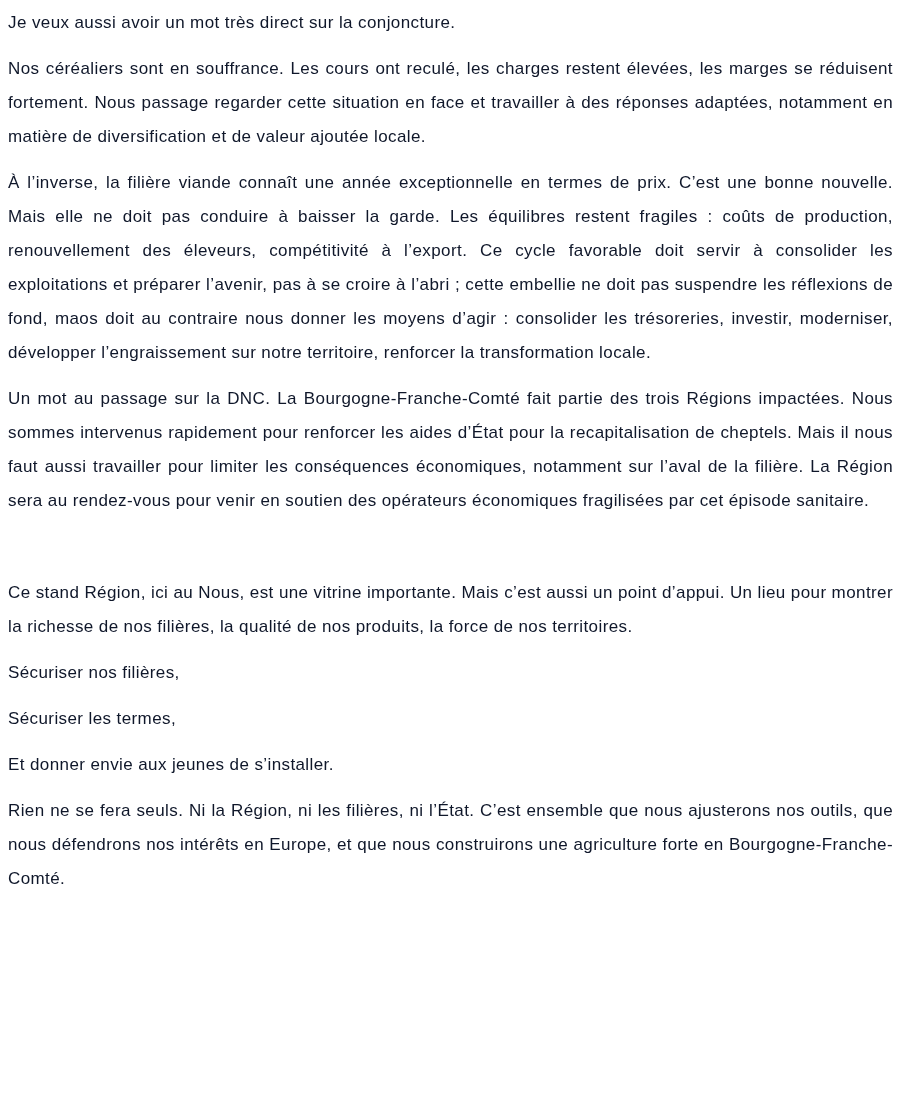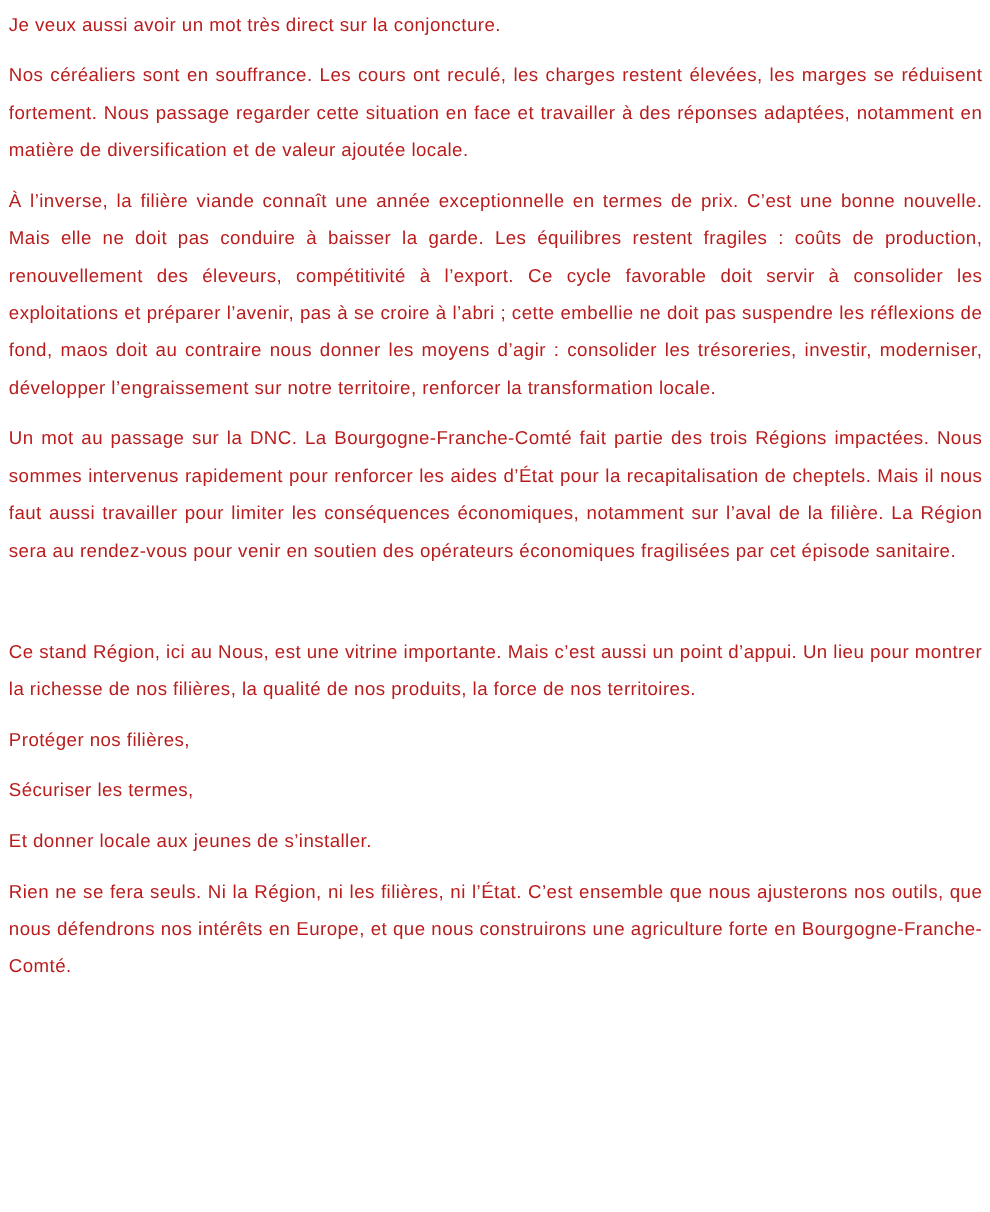--- a/index.html
+++ b/index.html
@@ -14,38 +14,38 @@
   }
   .doc-page {
     box-sizing: border-box;
     width: 900px;
     height: 1102px;
     padding: 6px 7px 0 8px;
     font-family: "Liberation Sans", "DejaVu Sans", sans-serif;
     font-size: 17px;
     line-height: 34px;
     letter-spacing: 0.4px;
-    color: #b91c1c;
+    color: #0f172a;
     background: #ffffff;
   }
   .doc-page p {
     margin: 0 0 12px 0;
     text-align: justify;
   }
   .blank-line {
     height: 46px;
   }
 </style>
 </head>
 <body>
 
 <div class="doc-page">
   <p>Je veux aussi avoir un mot très direct sur la conjoncture.</p>
   <p>Nos céréaliers sont en souffrance. Les cours ont reculé, les charges restent élevées, les marges se réduisent fortement. Nous passage regarder cette situation en face et travailler à des réponses adaptées, notamment en matière de diversification et de valeur ajoutée locale.</p>
   <p>À l’inverse, la filière viande connaît une année exceptionnelle en termes de prix. C’est une bonne nouvelle. Mais elle ne doit pas conduire à baisser la garde. Les équilibres restent fragiles : coûts de production, renouvellement des éleveurs, compétitivité à l’export. Ce cycle favorable doit servir à consolider les exploitations et préparer l’avenir, pas à se croire à l’abri ; cette embellie ne doit pas suspendre les réflexions de fond, maos doit au contraire nous donner les moyens d’agir : consolider les trésoreries, investir, moderniser, développer l’engraissement sur notre territoire, renforcer la transformation locale.</p>
   <p>Un mot au passage sur la DNC. La Bourgogne-Franche-Comté fait partie des trois Régions impactées. Nous sommes intervenus rapidement pour renforcer les aides d’État pour la recapitalisation de cheptels. Mais il nous faut aussi travailler pour limiter les conséquences économiques, notamment sur l’aval de la filière. La Région sera au rendez-vous pour venir en soutien des opérateurs économiques fragilisées par cet épisode sanitaire.</p>
   <div class="blank-line"></div>
   <p>Ce stand Région, ici au Nous, est une vitrine importante. Mais c’est aussi un point d’appui. Un lieu pour montrer la richesse de nos filières, la qualité de nos produits, la force de nos territoires.</p>
-  <p>Protéger nos filières,</p>
+  <p>Sécuriser nos filières,</p>
   <p>Sécuriser les termes,</p>
-  <p>Et donner locale aux jeunes de s’installer.</p>
+  <p>Et donner envie aux jeunes de s’installer.</p>
   <p>Rien ne se fera seuls. Ni la Région, ni les filières, ni l’État. C’est ensemble que nous ajusterons nos outils, que nous défendrons nos intérêts en Europe, et que nous construirons une agriculture forte en Bourgogne-Franche-Comté.</p>
 </div>
 
 </body></html>

